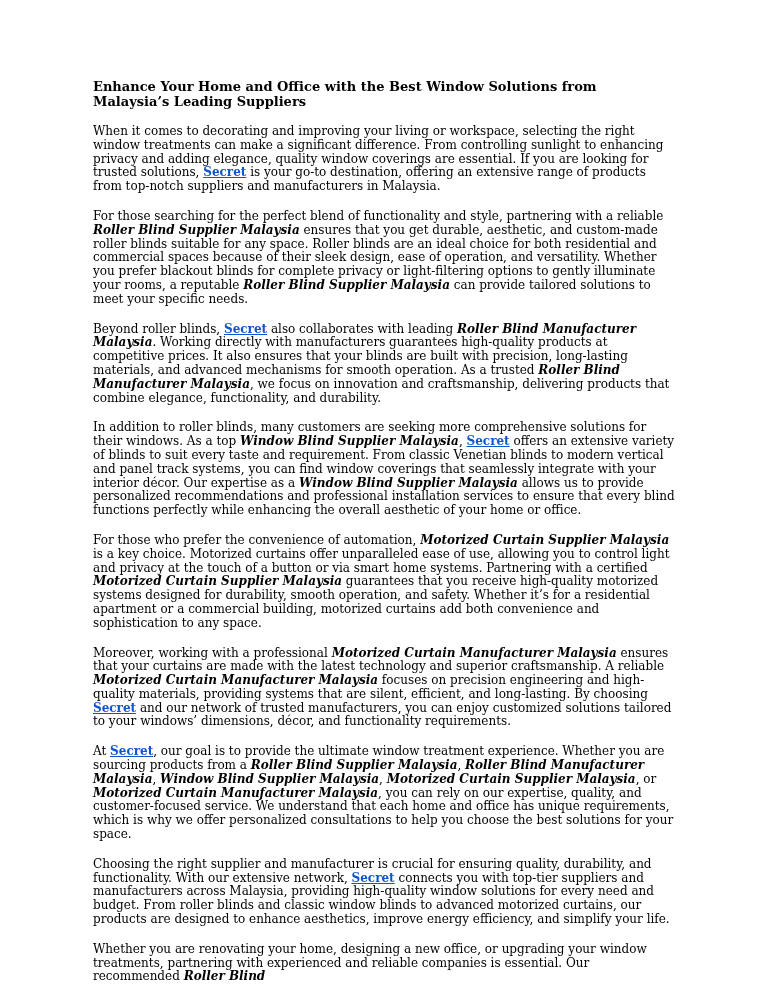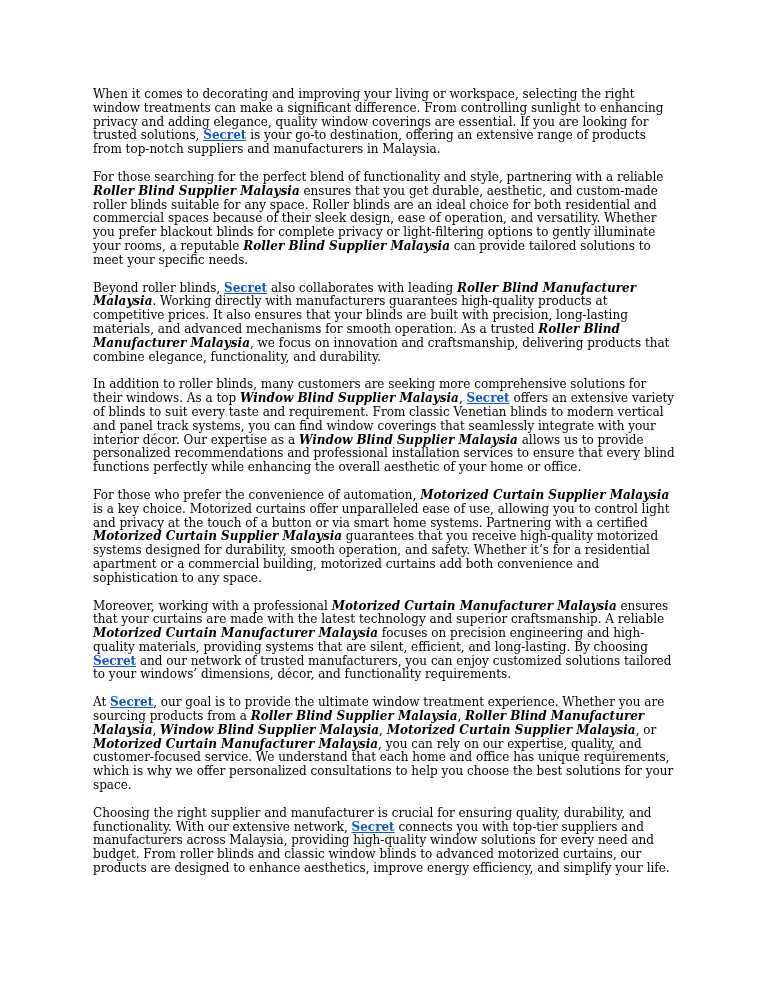--- a/index.html
+++ b/index.html
@@ -19,41 +19,43 @@
   }
   .doc-title {
     font-size: 13px;
     line-height: 14.5px;
     font-weight: bold;
     margin: 0 0 16px 0;
   }
   .para {
     font-size: 12px;
     line-height: 13.8px;
-    margin: 8px 0 14px 0;
+    margin: 16px 0 14px 0;
     text-align: left;
   }
   .doc-link {
     color: #1155CC;
     font-weight: bold;
     text-decoration: underline;
     cursor: pointer;
   }
   .kw {
     font-weight: bold;
     font-style: italic;
   }
 </style>
 </head>
 <body>
 
 <div class="page">
+  <h1 class="doc-title">Enhance Your Home and Office with the Best Window Solutions from Malaysia’s Leading Suppliers</h1>
   <div class="doc-body">
       <p class="para">When it comes to decorating and improving your living or workspace, selecting the right window treatments can make a significant difference. From controlling sunlight to enhancing privacy and adding elegance, quality window coverings are essential. If you are looking for trusted solutions, <a class="doc-link" href="#" style="color: rgb(17, 85, 204);">Secret</a> is your go-to destination, offering an extensive range of products from top-notch suppliers and manufacturers in Malaysia.</p>
       <p class="para">For those searching for the perfect blend of functionality and style, partnering with a reliable <strong class="kw">Roller Blind Supplier Malaysia</strong> ensures that you get durable, aesthetic, and custom-made roller blinds suitable for any space. Roller blinds are an ideal choice for both residential and commercial spaces because of their sleek design, ease of operation, and versatility. Whether you prefer blackout blinds for complete privacy or light-filtering options to gently illuminate your rooms, a reputable <strong class="kw">Roller Blind Supplier Malaysia</strong> can provide tailored solutions to meet your specific needs.</p>
       <p class="para">Beyond roller blinds, <a class="doc-link" href="#" style="color: rgb(17, 85, 204);">Secret</a> also collaborates with leading <strong class="kw">Roller Blind Manufacturer Malaysia</strong>. Working directly with manufacturers guarantees high-quality products at competitive prices. It also ensures that your blinds are built with precision, long-lasting materials, and advanced mechanisms for smooth operation. As a trusted <strong class="kw">Roller Blind Manufacturer Malaysia</strong>, we focus on innovation and craftsmanship, delivering products that combine elegance, functionality, and durability.</p>
       <p class="para">In addition to roller blinds, many customers are seeking more comprehensive solutions for their windows. As a top <strong class="kw">Window Blind Supplier Malaysia</strong>, <a class="doc-link" href="#" style="color: rgb(17, 85, 204);">Secret</a> offers an extensive variety of blinds to suit every taste and requirement. From classic Venetian blinds to modern vertical and panel track systems, you can find window coverings that seamlessly integrate with your interior décor. Our expertise as a <strong class="kw">Window Blind Supplier Malaysia</strong> allows us to provide personalized recommendations and professional installation services to ensure that every blind functions perfectly while enhancing the overall aesthetic of your home or office.</p>
       <p class="para">For those who prefer the convenience of automation, <strong class="kw">Motorized Curtain Supplier Malaysia</strong> is a key choice. Motorized curtains offer unparalleled ease of use, allowing you to control light and privacy at the touch of a button or via smart home systems. Partnering with a certified <strong class="kw">Motorized Curtain Supplier Malaysia</strong> guarantees that you receive high-quality motorized systems designed for durability, smooth operation, and safety. Whether it’s for a residential apartment or a commercial building, motorized curtains add both convenience and sophistication to any space.</p>
       <p class="para">Moreover, working with a professional <strong class="kw">Motorized Curtain Manufacturer Malaysia</strong> ensures that your curtains are made with the latest technology and superior craftsmanship. A reliable <strong class="kw">Motorized Curtain Manufacturer Malaysia</strong> focuses on precision engineering and high-quality materials, providing systems that are silent, efficient, and long-lasting. By choosing <a class="doc-link" href="#" style="color: rgb(17, 85, 204);">Secret</a> and our network of trusted manufacturers, you can enjoy customized solutions tailored to your windows’ dimensions, décor, and functionality requirements.</p>
       <p class="para">At <a class="doc-link" href="#" style="color: rgb(17, 85, 204);">Secret</a>, our goal is to provide the ultimate window treatment experience. Whether you are sourcing products from a <strong class="kw">Roller Blind Supplier Malaysia</strong>, <strong class="kw">Roller Blind Manufacturer Malaysia</strong>, <strong class="kw">Window Blind Supplier Malaysia</strong>, <strong class="kw">Motorized Curtain Supplier Malaysia</strong>, or <strong class="kw">Motorized Curtain Manufacturer Malaysia</strong>, you can rely on our expertise, quality, and customer-focused service. We understand that each home and office has unique requirements, which is why we offer personalized consultations to help you choose the best solutions for your space.</p>
       <p class="para">Choosing the right supplier and manufacturer is crucial for ensuring quality, durability, and functionality. With our extensive network, <a class="doc-link" href="#" style="color: rgb(17, 85, 204);">Secret</a> connects you with top-tier suppliers and manufacturers across Malaysia, providing high-quality window solutions for every need and budget. From roller blinds and classic window blinds to advanced motorized curtains, our products are designed to enhance aesthetics, improve energy efficiency, and simplify your life.</p>
+      <p class="para">Whether you are renovating your home, designing a new office, or upgrading your window treatments, partnering with experienced and reliable companies is essential. Our recommended <strong class="kw">Roller Blind</strong></p>
     </div>
 </div>
 
 </body></html>

